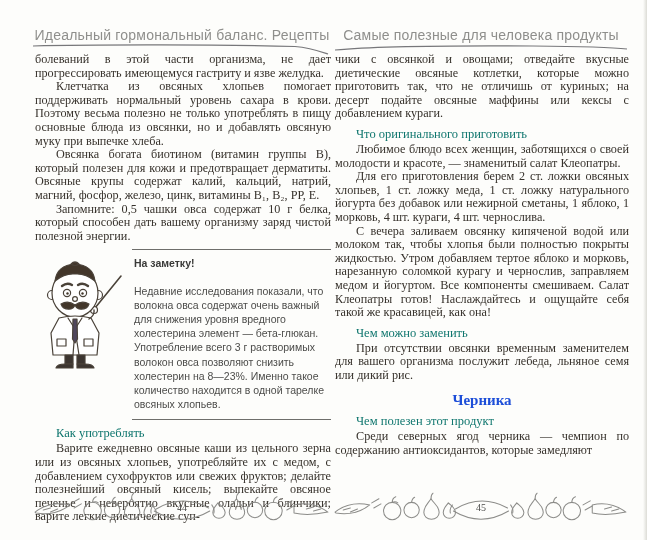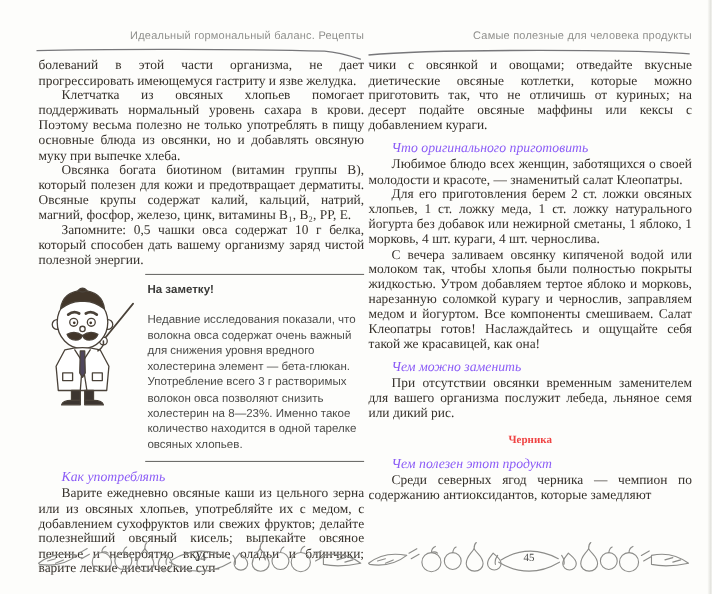--- a/index.html
+++ b/index.html
@@ -10,52 +10,52 @@
   }
   .scan-edge{
     position:absolute;top:0;bottom:0;right:0;width:4px;
     background:linear-gradient(to right, rgba(220,220,216,0), #dcdcd6);
   }
   .page{position:absolute;top:0;bottom:0;}
   .page.left{left:33px;width:298px;}
   .page.right{left:333px;width:296px;}
 
   .running-head{
-    position:absolute;top:27px;left:0;right:0;text-align:right;
+    position:absolute;top:27px;left:0;right:0;text-align:center;
     font-family:"Liberation Sans","DejaVu Sans",sans-serif;
-    font-size:10px;color:#8f8f8c;letter-spacing:.2px;
+    font-size:14px;color:#8f8f8c;letter-spacing:.2px;
   }
   .head-rule{position:absolute;top:42px;left:0;width:100%;height:14px;}
 
   .body-text{
     position:absolute;top:53px;left:2px;right:0;
     font-size:12.2px;line-height:13.6px;color:#36312b;
     text-align:justify;
   }
   .body-text p{margin:0;text-indent:21px;}
   .body-text p.noindent{text-indent:0;}
   .subhead{
-    font-style:italic;font-size:12.5px;line-height:14px;
-    margin:6px 0 2px;text-indent:21px;color:#8b5cf6;
+    font-size:12.5px;line-height:14px;
+    margin:6px 0 2px;text-indent:21px;color:#0f766e;
   }
 
   .note{display:flex;margin:6px 0 5px;}
   .note-art{width:97px;flex:none;position:relative;}
   .note-art svg{display:block;margin-top:10px;}
   .note-body{
     flex:1;border-top:1.4px solid #6e6e6b;border-bottom:1.4px solid #6e6e6b;
     padding:6px 1px 8px 2px;
     font-family:"Liberation Sans","DejaVu Sans",sans-serif;
     font-size:10.5px;line-height:14.2px;color:#4c4c4a;text-align:left;
   }
   .note-title{font-weight:bold;color:#3a3a38;margin-bottom:13px;}
 
   .chapter-title{
-    text-align:center;font-weight:bold;font-size:10px;
-    margin:12px 0 4px;text-indent:0;color:#ef4444;
+    text-align:center;font-weight:bold;font-size:15px;
+    margin:12px 0 4px;text-indent:0;color:#1d4ed8;
   }
 
   .footer{position:absolute;left:0;right:0;bottom:10px;height:42px;}
   .footer svg{display:block;width:100%;height:42px;}
   .page-num{
     position:absolute;left:50%;top:14px;transform:translateX(-50%);
     font-size:10px;color:#4e4e4c;
   }
   .sketch{stroke:#8c8c89;fill:none;stroke-width:1;stroke-linecap:round;stroke-linejoin:round;}
 </style>

